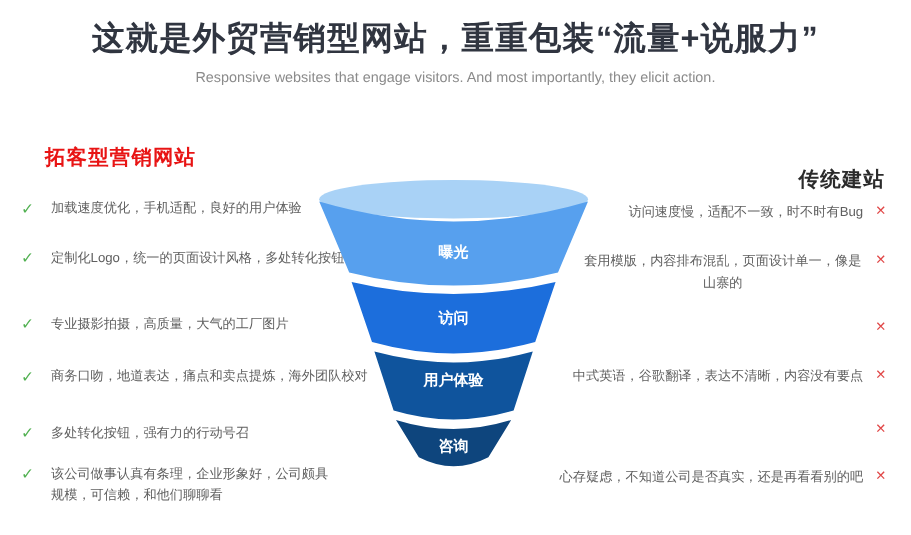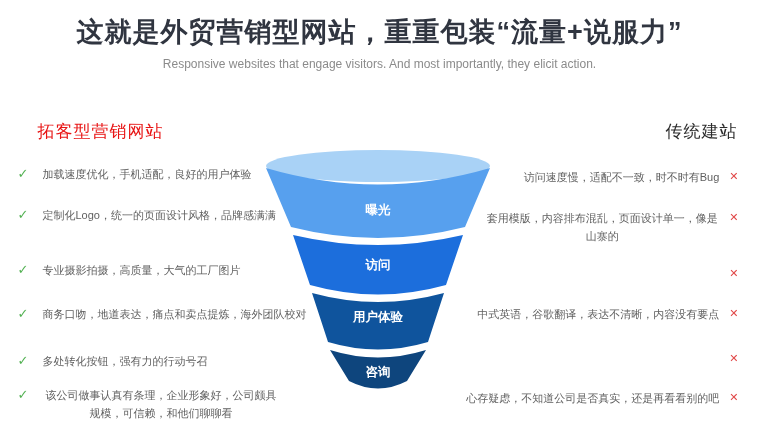--- a/index.html
+++ b/index.html
@@ -36,30 +36,30 @@
     text-align: center;
     font-size: 12px;
     color: #8b8b8b;
   }
 
   .left-heading {
     position: absolute;
     top: 120px;
     left: 30px;
     font-size: 17px;
-    font-weight: normal;
+    font-weight: bold;
     letter-spacing: 1px;
   }
 
   .right-heading {
     position: absolute;
-    top: 120px;
+    top: 138px;
     right: 14px;
     font-size: 17px;
-    font-weight: normal;
+    font-weight: bold;
     color: #2b2b2b;
     letter-spacing: 1px;
   }
 
   .lrow {
     position: absolute;
     left: 10px;
     width: 292px;
     display: flex;
     align-items: flex-start;
@@ -68,21 +68,21 @@
     font-size: 13px;
     font-weight: bold;
     line-height: 17px;
     width: 25px;
     flex: 0 0 25px;
   }
   .lrow .ltext {
     font-size: 11px;
     line-height: 18px;
     color: #5f5f5f;
-    text-align: center;
+    text-align: left;
   }
   .lrow .ltext.maxw { max-width: 237px; }
 
   .rrow {
     position: absolute;
     right: 13px;
     width: 280px;
     display: flex;
     align-items: flex-start;
     justify-content: flex-end;
@@ -129,21 +129,21 @@
   <div class="left-heading" style="color: rgb(232, 20, 20);">拓客型营销网站</div>
 
   <div class="right-heading">传统建站</div>
 
   <div class="lrow" style="top:165px">
     <span class="check" style="color: rgb(82, 177, 82);">✓</span>
     <span class="ltext">加载速度优化，手机适配，良好的用户体验</span>
   </div>
   <div class="lrow" style="top:206px">
     <span class="check" style="color: rgb(82, 177, 82);">✓</span>
-    <span class="ltext">定制化Logo，统一的页面设计风格，品牌感满满</span>
+    <span class="ltext">定制化Logo，统一的页面设计风格，多处转化按钮</span>
   </div>
   <div class="lrow" style="top:261px">
     <span class="check" style="color: rgb(82, 177, 82);">✓</span>
     <span class="ltext">专业摄影拍摄，高质量，大气的工厂图片</span>
   </div>
   <div class="lrow" style="top:305px">
     <span class="check" style="color: rgb(82, 177, 82);">✓</span>
     <span class="ltext">商务口吻，地道表达，痛点和卖点提炼，海外团队校对</span>
   </div>
   <div class="lrow" style="top:352px">

